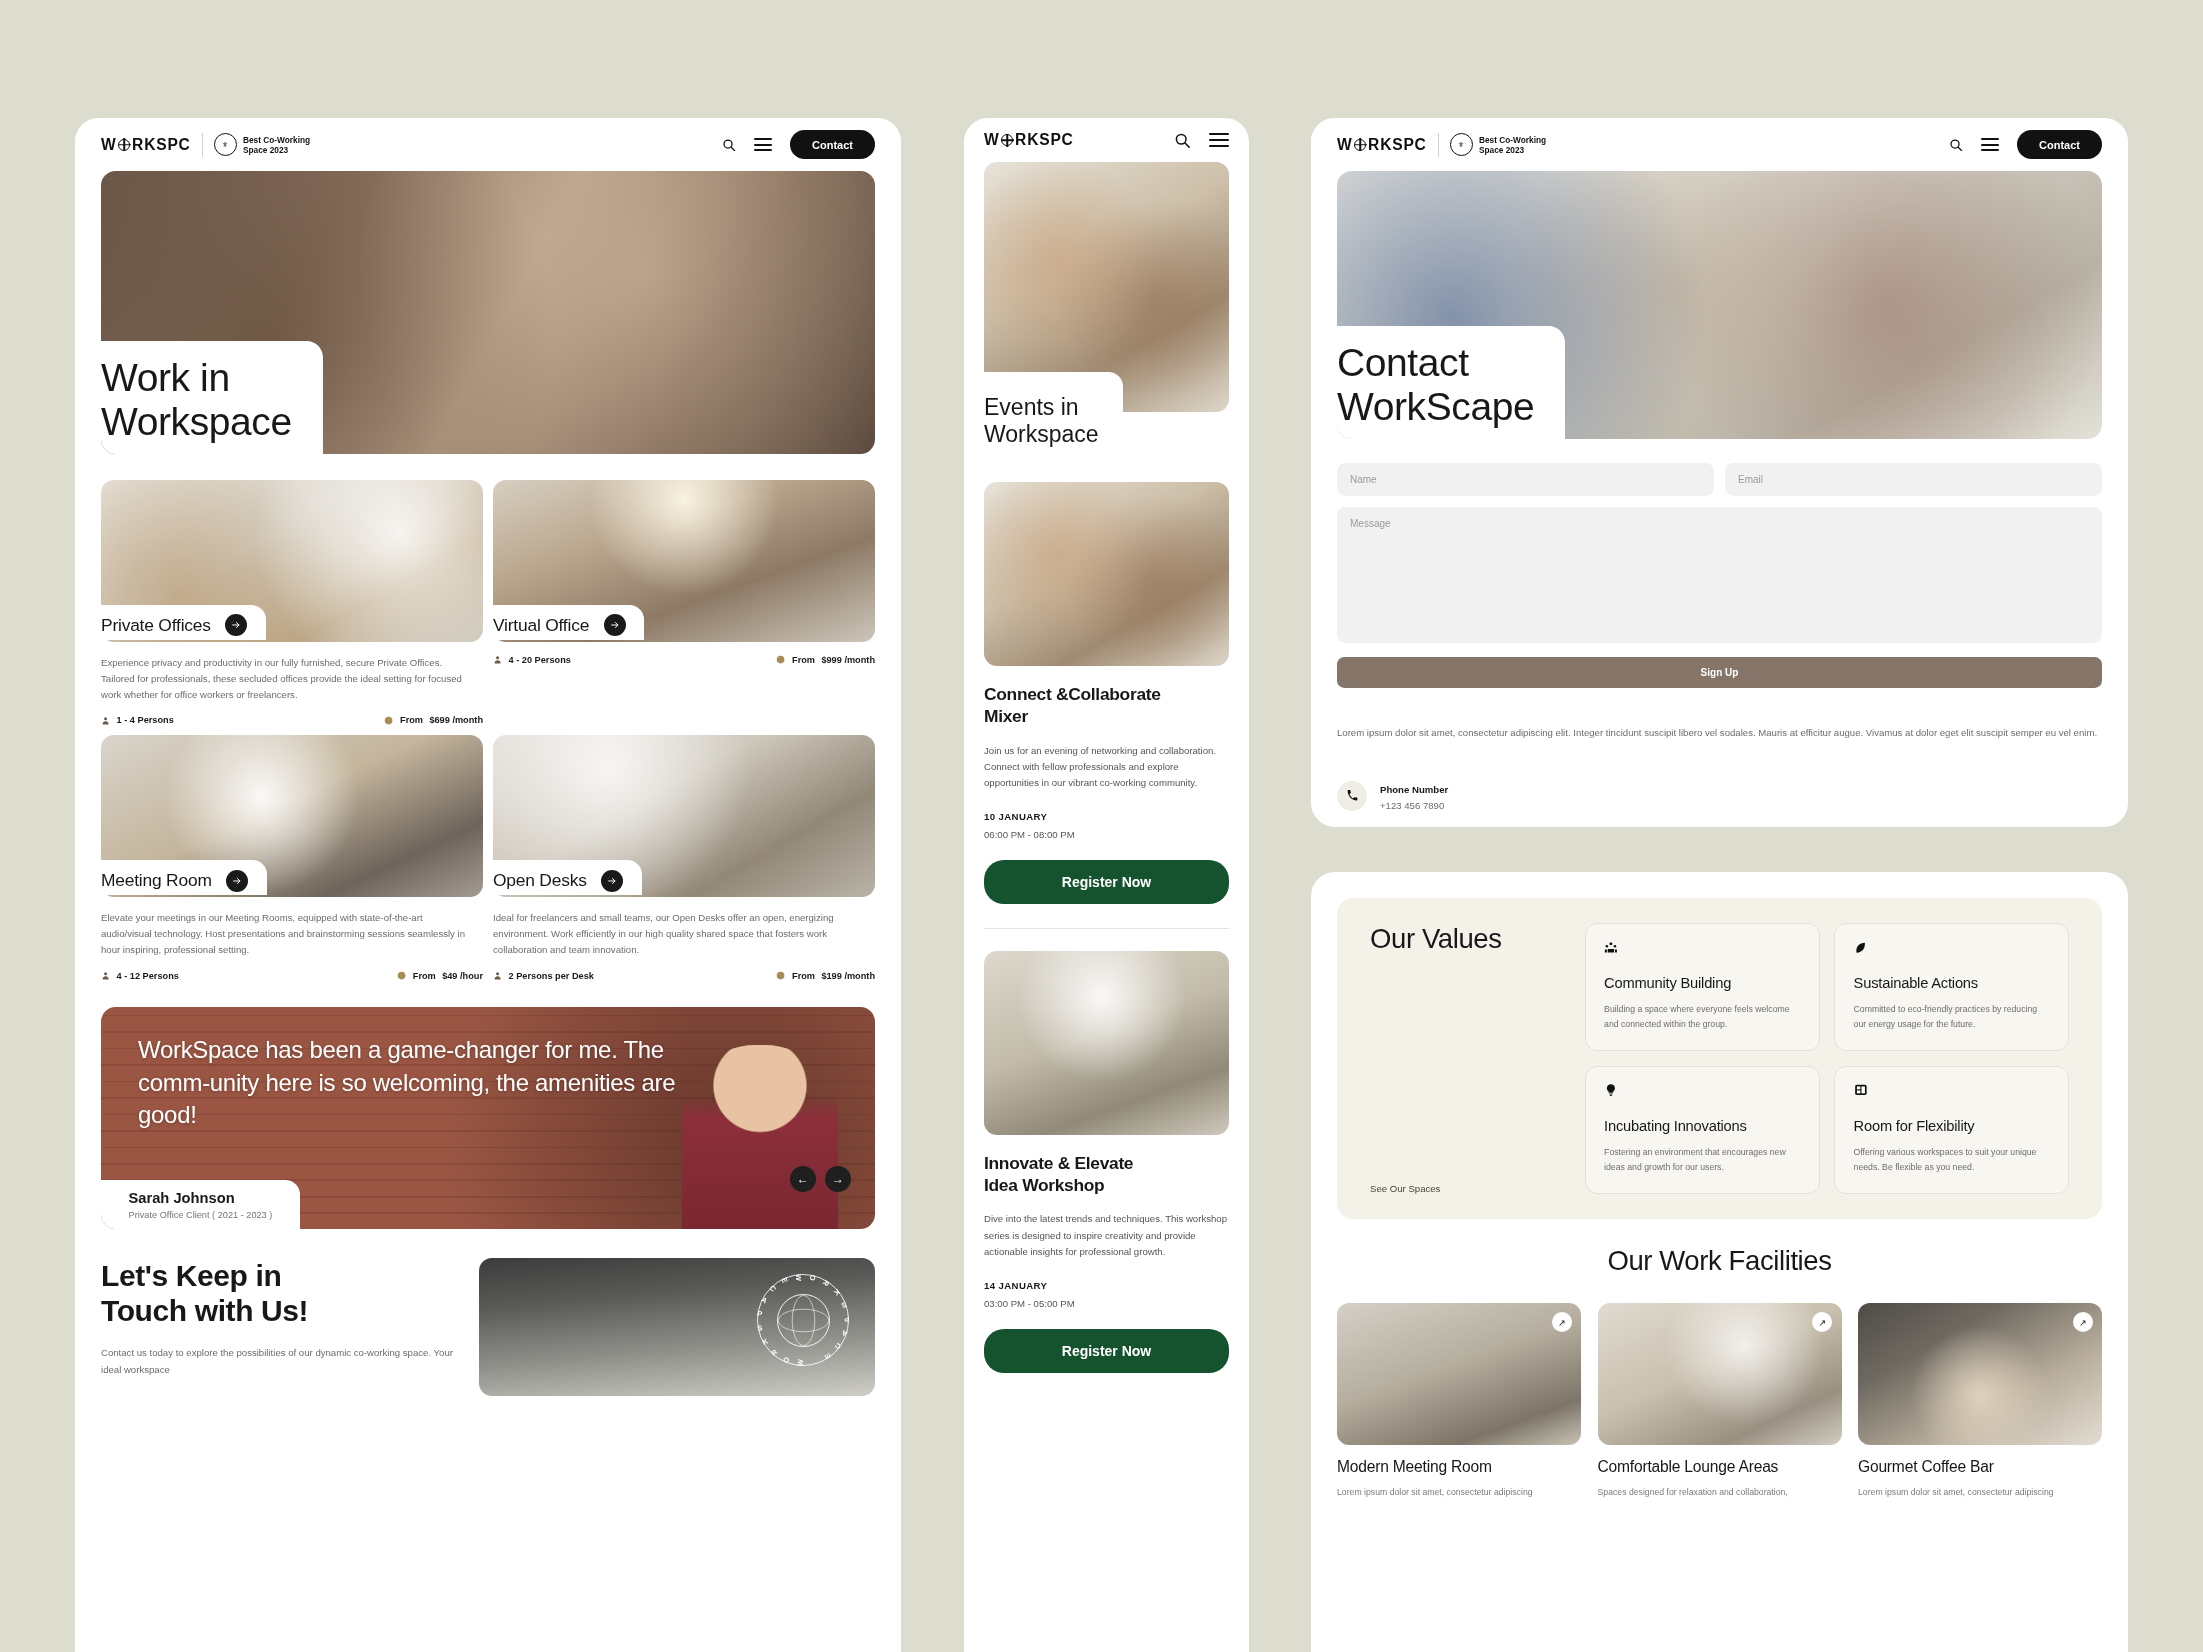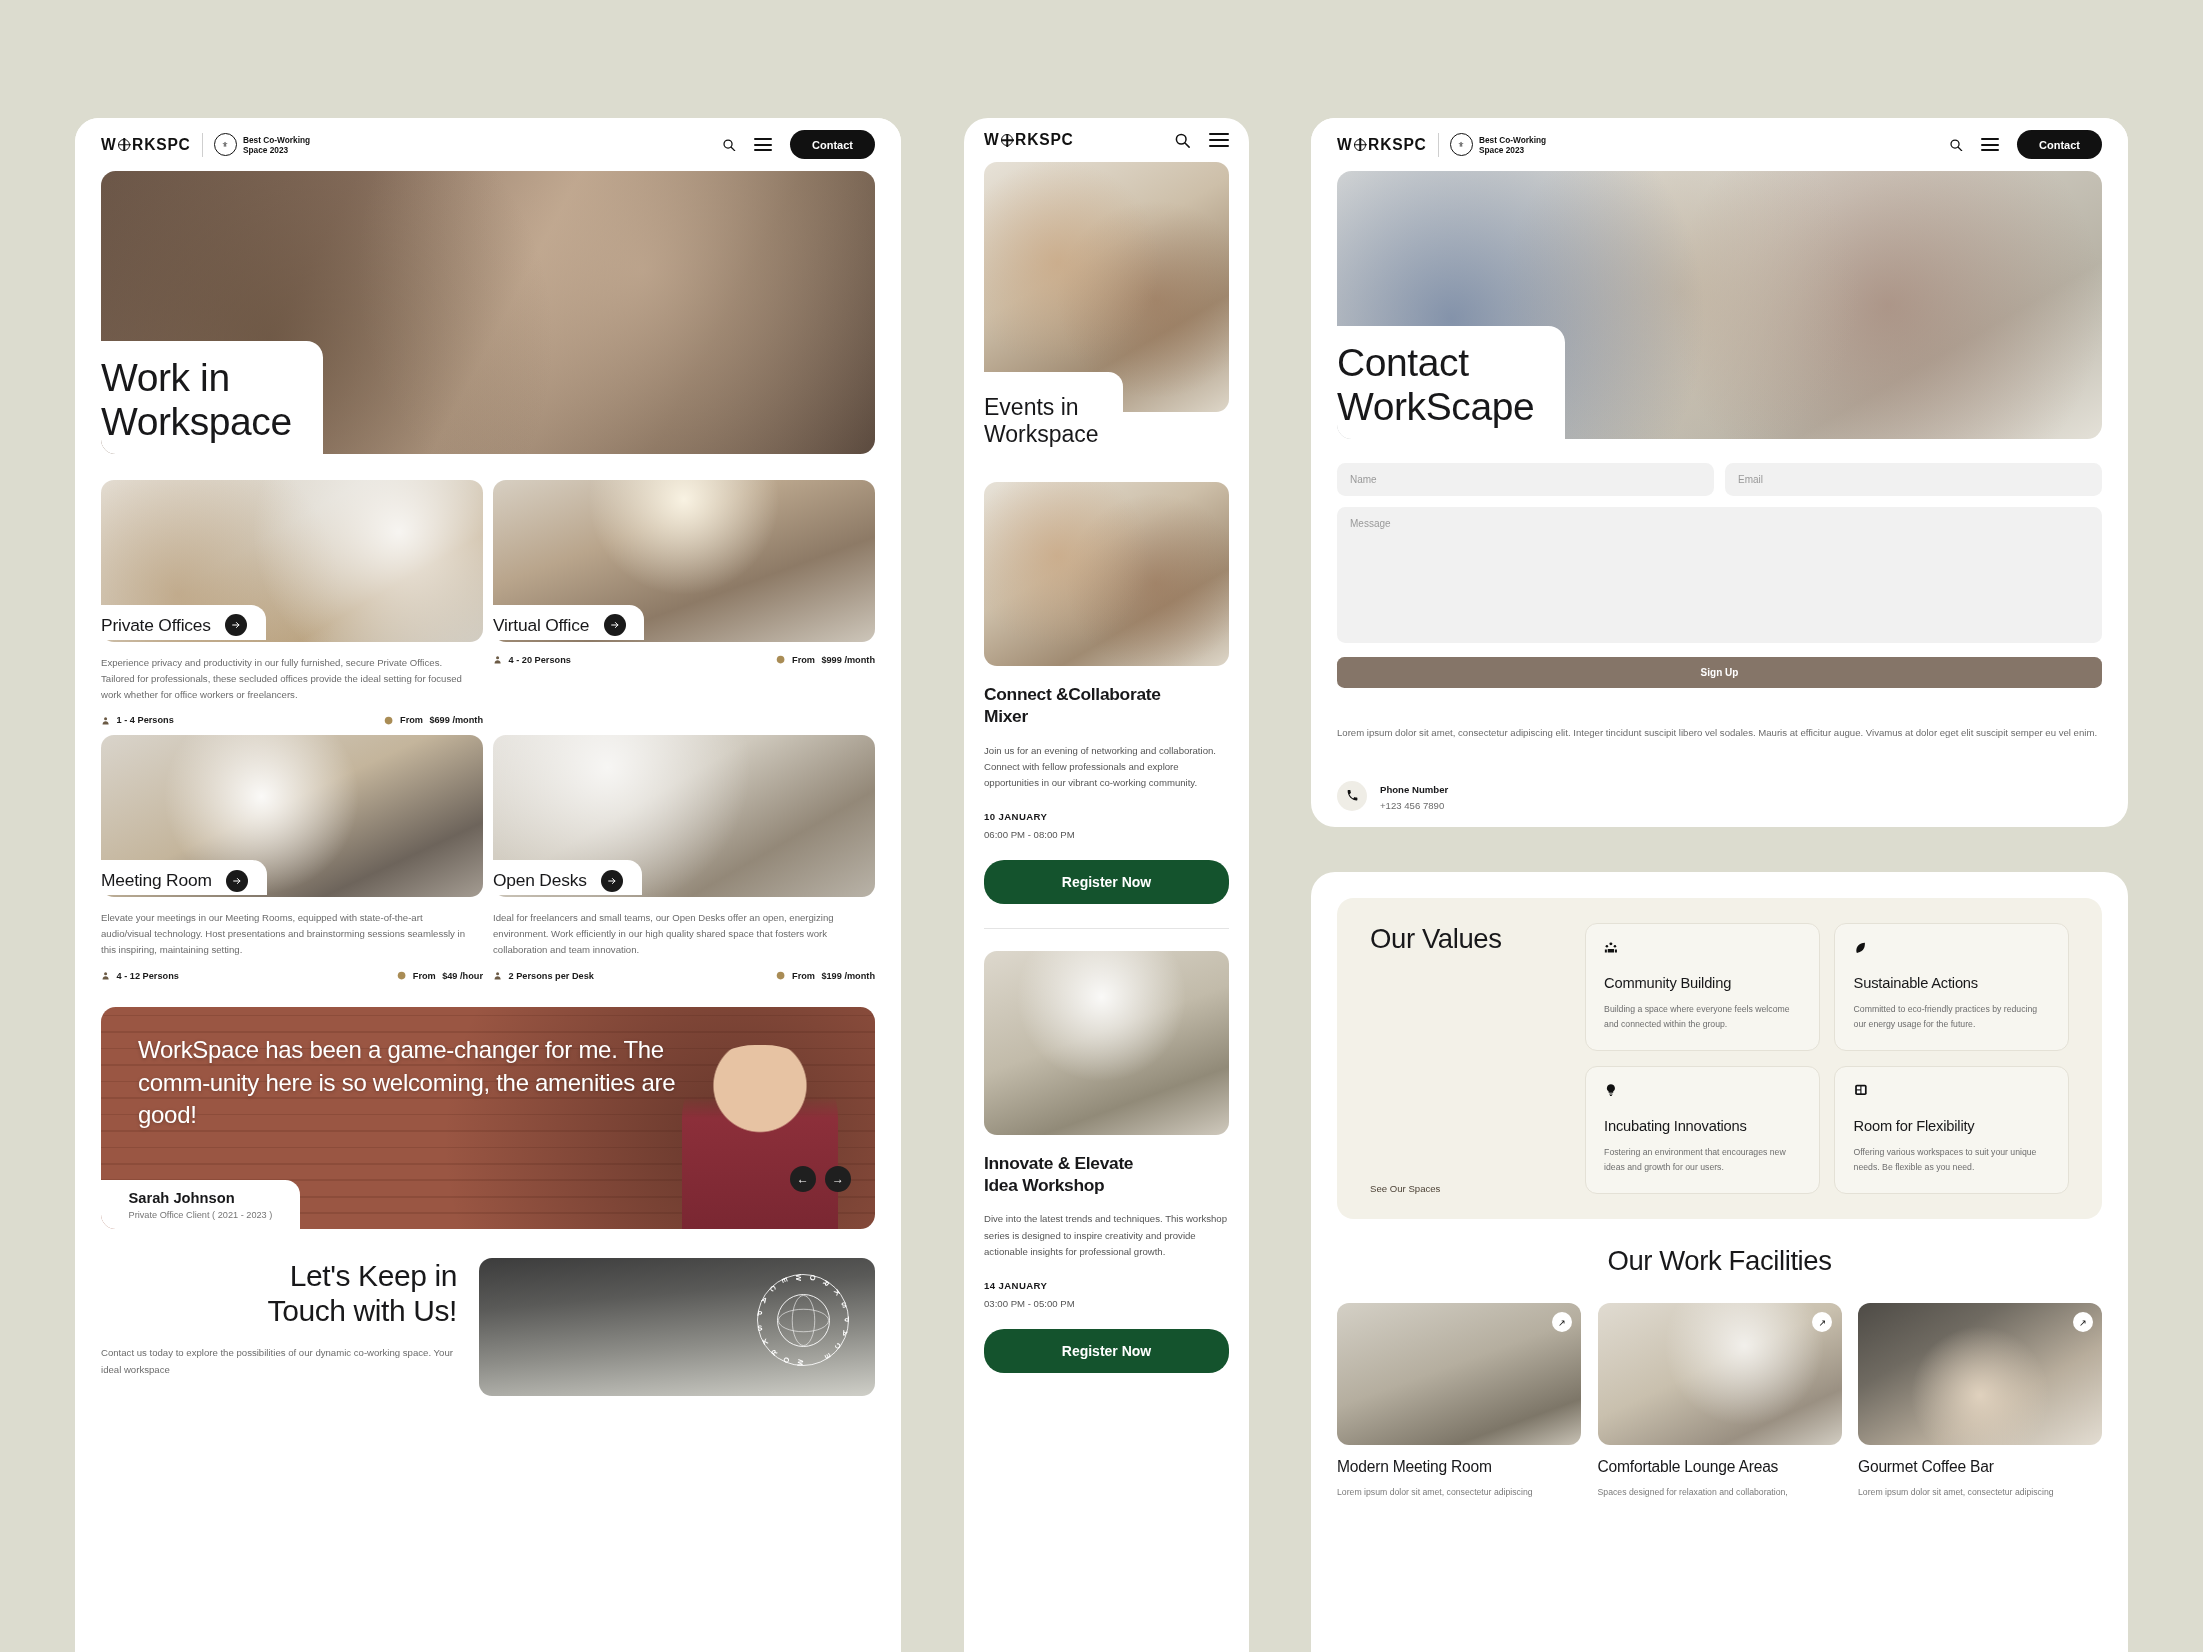--- a/index.html
+++ b/index.html
@@ -198,22 +198,22 @@
     position: absolute; right: 37px; bottom: 0; width: 156px; height: 184px;
     border-radius: 73px 73px 0 0;
     background: radial-gradient(circle at 50% 22%, #e7c3a3 0 28%, transparent 29%),
                 linear-gradient(180deg, transparent 28%, #8c2f3a 40%, #7a2732 100%);
   }
 
   
   .kit { display: flex; gap: 22px; margin: 29px 26px 0 26px; }
   .kit-left { flex: 0 0 46%; }
   .kit-title {
-    font-size: 30px; line-height: 1.18; font-weight: 400; color: #18181a;
-    letter-spacing: -0.4px; white-space: pre-line; text-align: right;
+    font-size: 30px; line-height: 1.18; font-weight: 700; color: #18181a;
+    letter-spacing: -0.4px; white-space: pre-line;
   }
   .kit-sub { margin-top: 16.5px; font-size: 9.6px; line-height: 1.7; color: #6c6c6c; }
   .kit-right { flex: 1; position: relative; border-radius: 13px; overflow: hidden; height: 138px; }
   .kit-seal {
     position: absolute; right: 26px; top: 16.5px; width: 92px; height: 92px;
     border-radius: 50%; border: 1.4px solid rgba(255,255,255,.85);
     display: flex; align-items: center; justify-content: center;
   }
   .kit-seal-inner {
     width: 53px; height: 53px; border-radius: 50%;
@@ -440,21 +440,21 @@
         <div class="ph ph-board svc-img"></div>
         <div class="svc-head">
           <span class="svc-title">Meeting Room</span>
           <span class="arrow-circle">
             <svg width="10" height="10" viewBox="0 0 24 24" fill="none" stroke="#fff" stroke-width="2.4" stroke-linecap="round">
                 <line x1="4" y1="12" x2="19" y2="12"></line>
                 <polyline points="13,6 19,12 13,18"></polyline>
               </svg>
           </span>
         </div>
-        <div class="svc-desc">Elevate your meetings in our Meeting Rooms, equipped with state-of-the-art audio/visual technology. Host presentations and brainstorming sessions seamlessly in this inspiring, maintaining setting.</div>
+        <div class="svc-desc">Elevate your meetings in our Meeting Rooms, equipped with state-of-the-art audio/visual technology. Host presentations and brainstorming sessions seamlessly in hour inspiring, professional setting.</div>
         <div class="svc-meta">
           <span class="meta-l">
             <svg class="ico-svg" viewBox="0 0 24 24" fill="#6b5a45" style="width:9.2px;height:9.2px">
                 <circle cx="12" cy="7" r="4"></circle>
                 <path d="M4 22c0-5 4-8 8-8s8 3 8 8z"></path>
               </svg>
             <span>4 - 12 Persons</span>
           </span>
           <span class="meta-r">
             <svg class="ico-svg" viewBox="0 0 24 24" fill="#a98c55" style="width:9.2px;height:9.2px">

